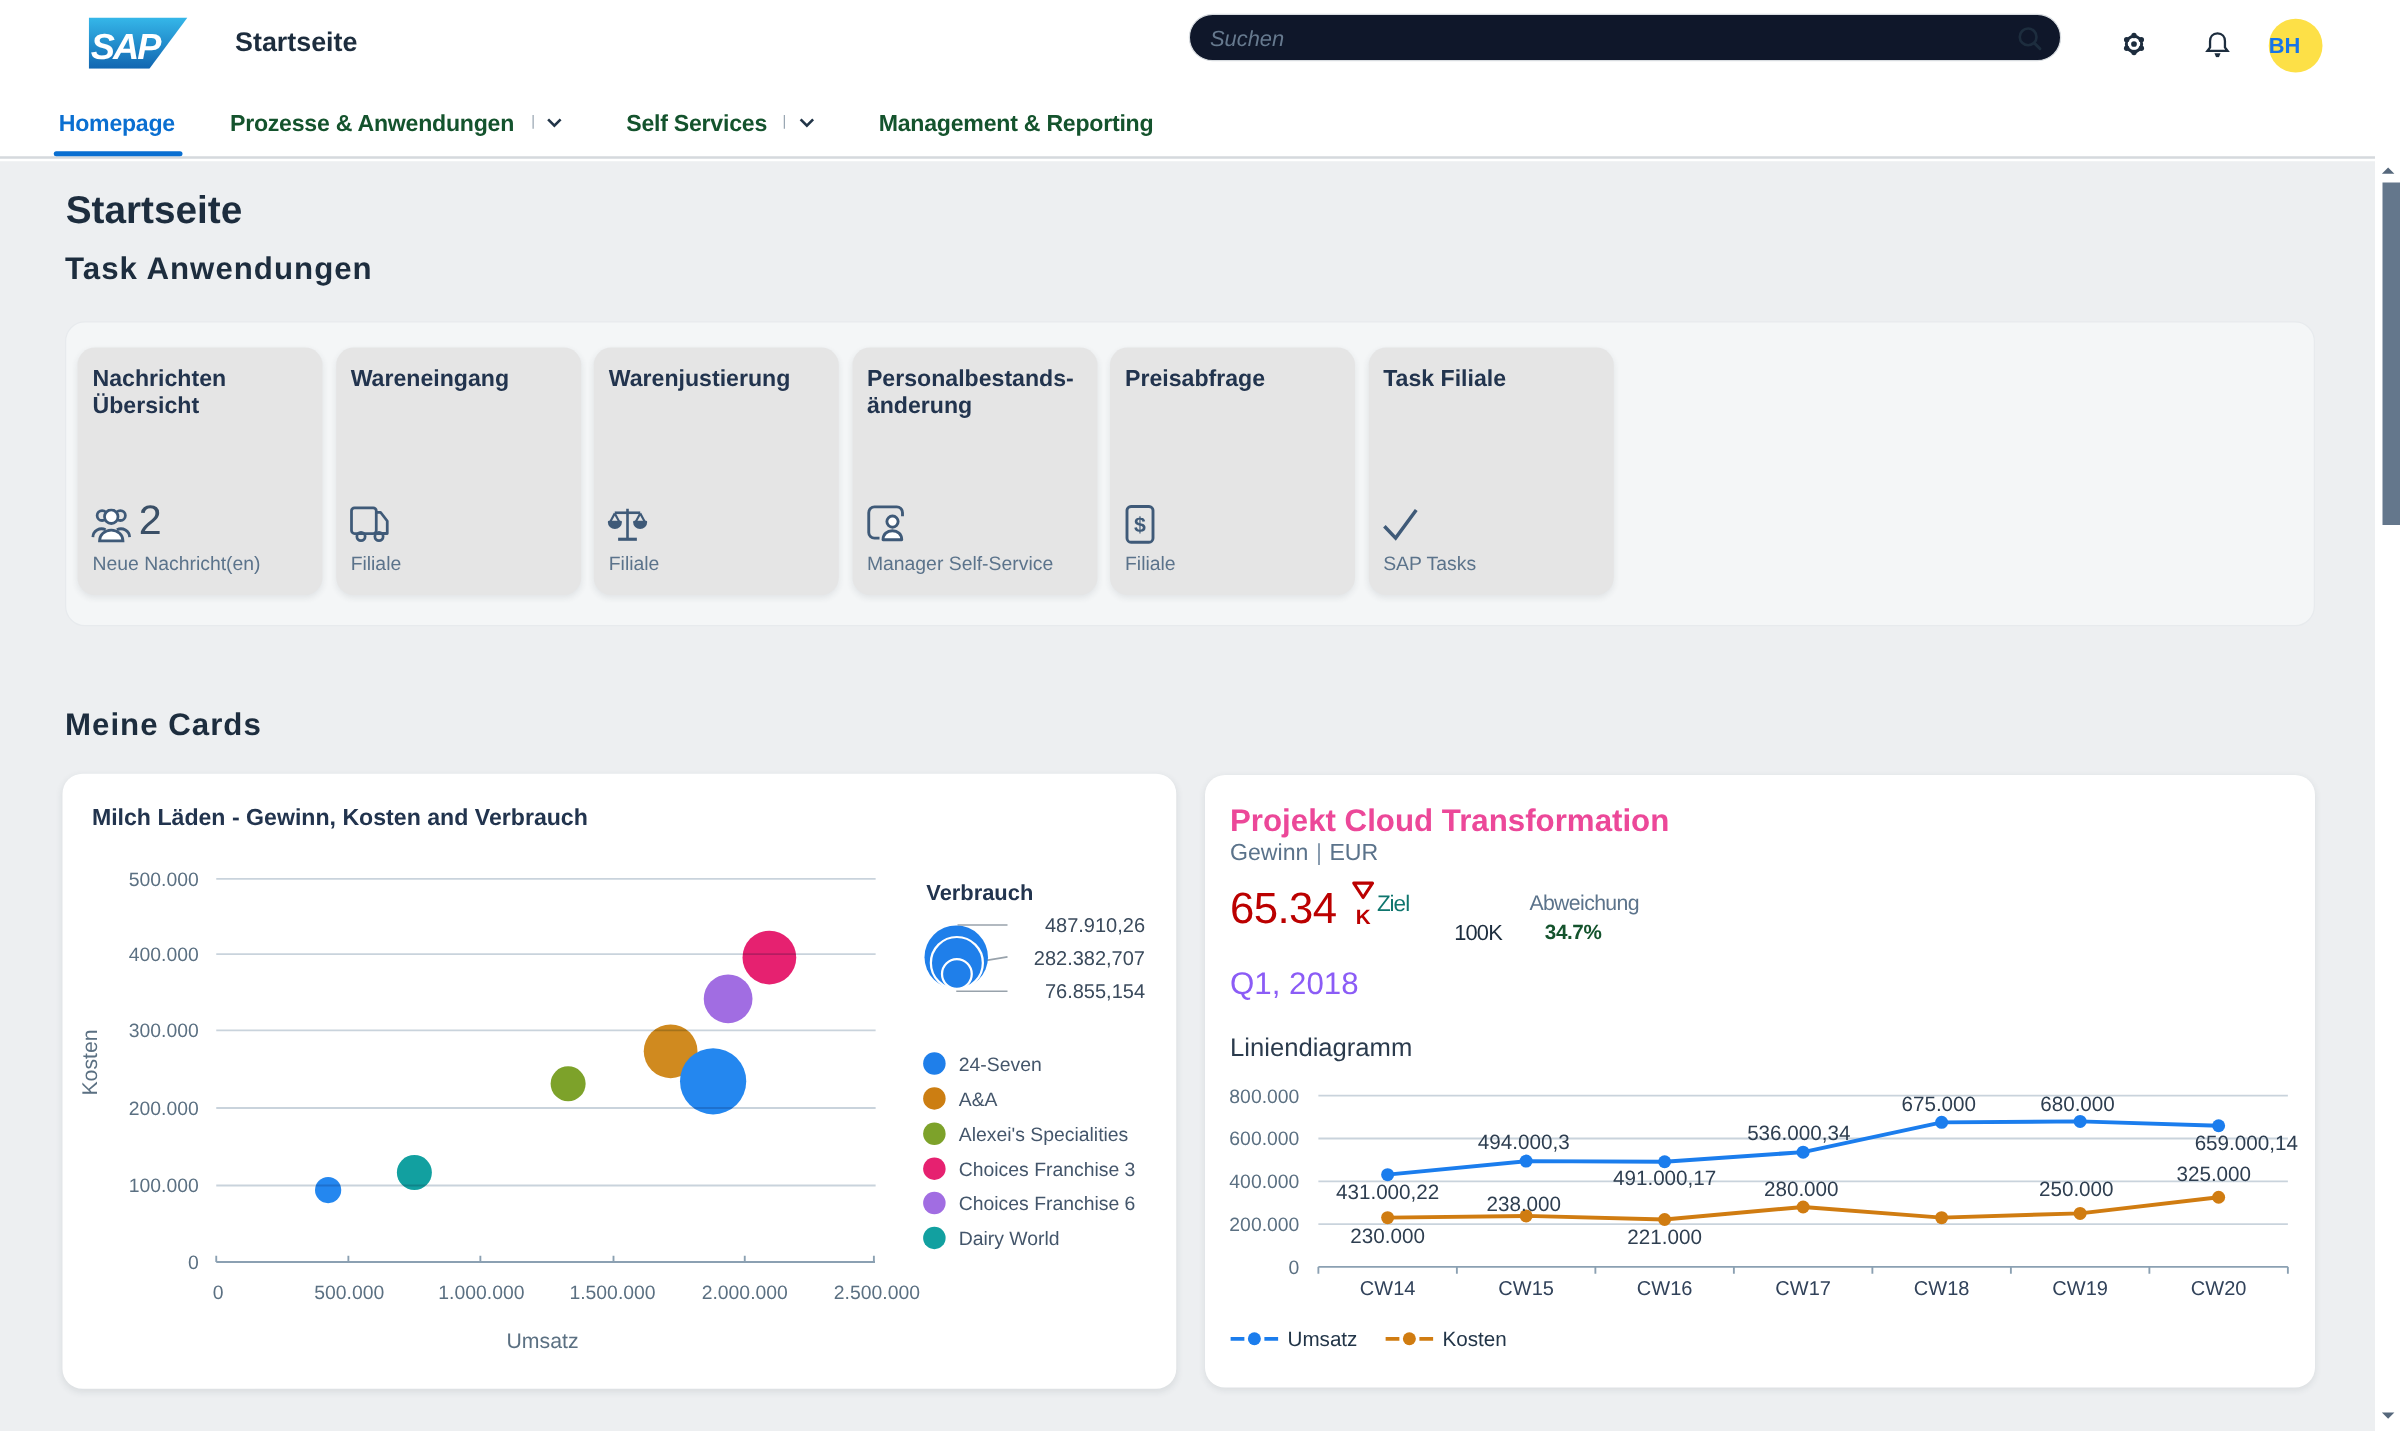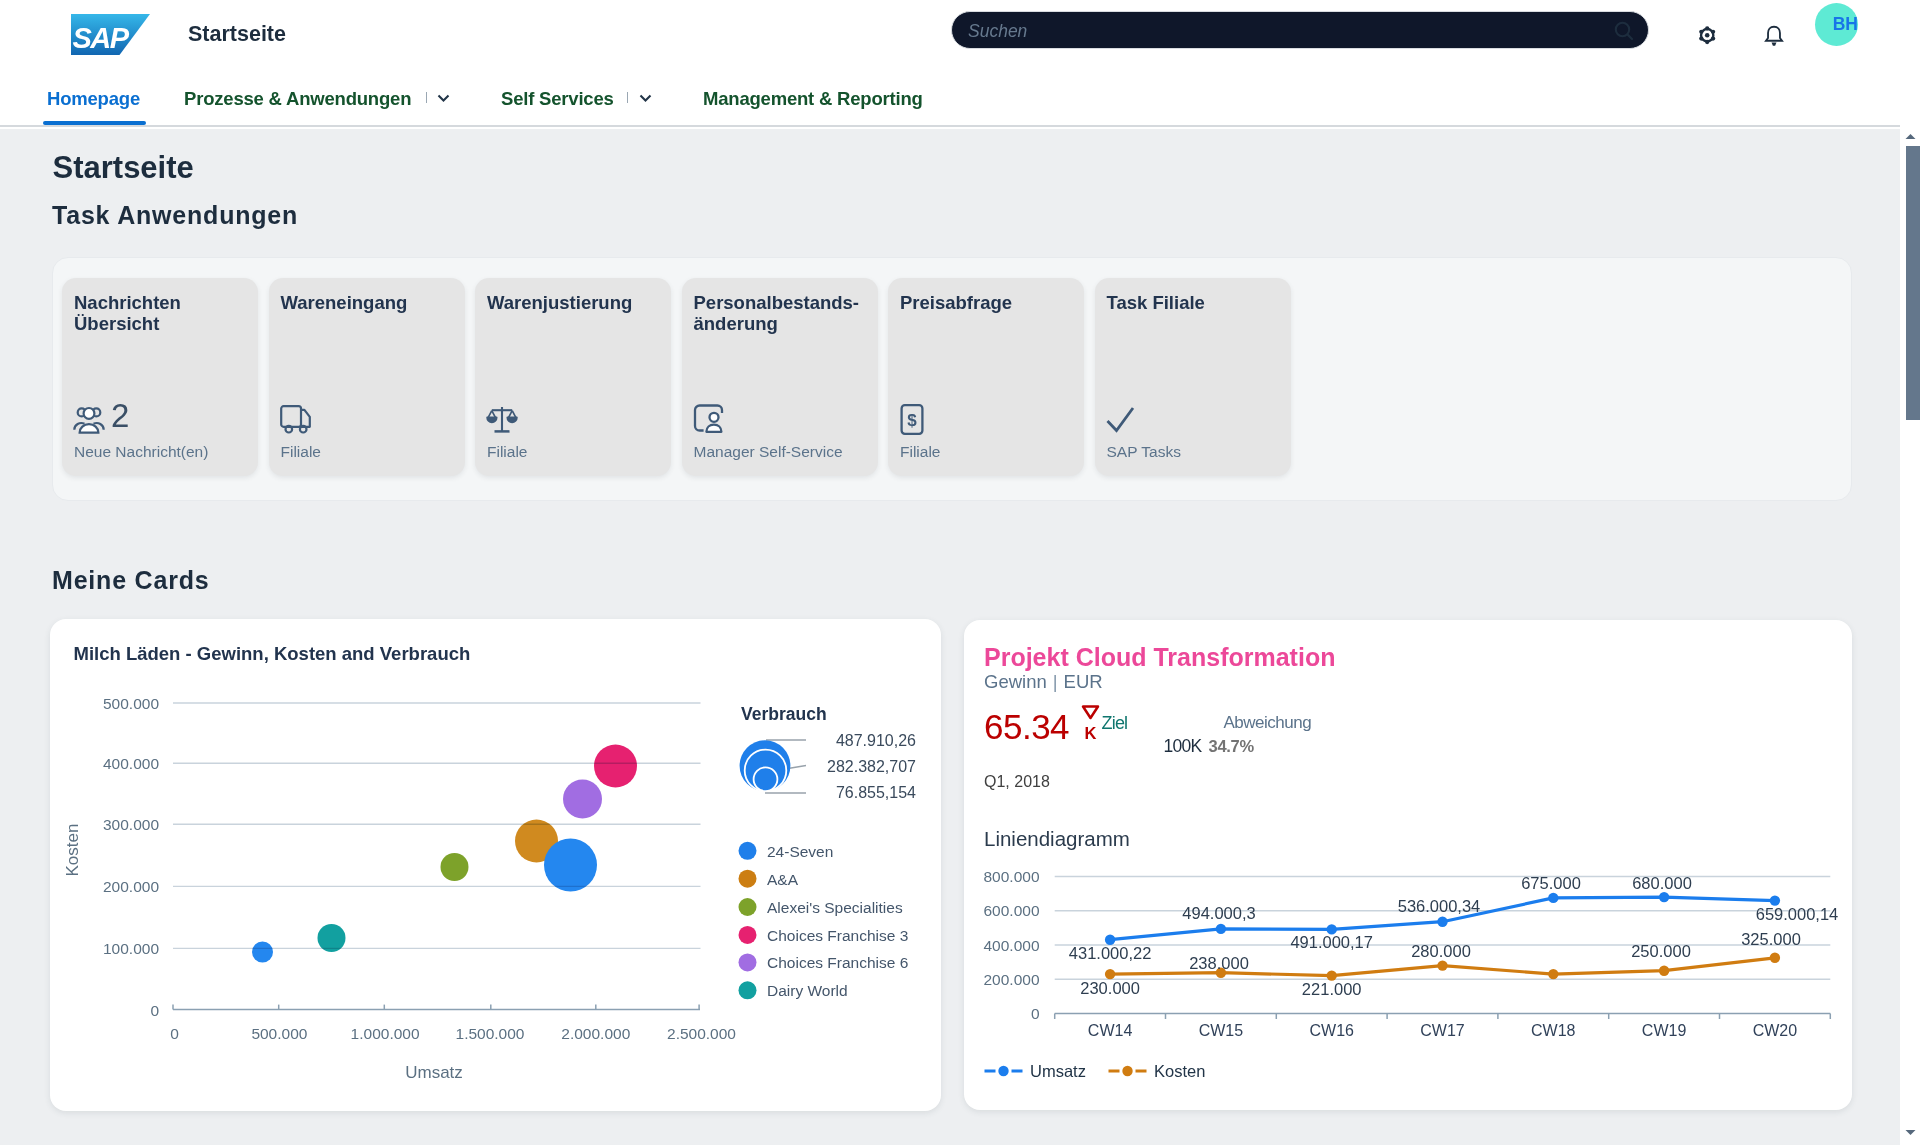--- a/index.html
+++ b/index.html
@@ -59,22 +59,22 @@
         <circle cx="12" cy="12" r="6.7" fill="none" stroke="#1d2d3e" stroke-width="2.6"></circle>
         <circle cx="12" cy="12" r="2.5" fill="#1d2d3e"></circle>
       </g>
     </svg>
 
     <svg class="abs" style="left:1763px; top:24px;" width="22" height="22" viewBox="0 0 24 24">
       <path d="M12,3 c-4.3,0 -6.5,3.1 -6.5,6.7 v5.5 l-2.3,3.1 h17.6 l-2.3,-3.1 v-5.5 c0,-3.6 -2.2,-6.7 -6.5,-6.7 z" fill="none" stroke="#1d2d3e" stroke-width="2"></path>
       <path d="M9.3,20.3 h5.4 l-1.5,3.4 h-2.4 z" fill="#1d2d3e"></path>
     </svg>
 
-    <div class="abs" style="left:1815px; top:3px; width:43px; height:43px; border-radius:50%;
-      background:#5eead4; text-align:right; line-height:43px; font-size:17.5px; font-weight:bold; color:#1774e8;">BH</div>
+    <div class="abs" style="left:1815px; top:15px; width:43px; height:43px; border-radius:50%;
+      background:#fde047; text-align:left; line-height:43px; font-size:17.5px; font-weight:bold; color:#1774e8;">BH</div>
 
     <div class="navitem" style="left:47px; color:#0a6fd1;">Homepage</div>
     <div class="abs" style="left:43px; top:121px; width:103px; height:3.5px; background:#0a6fd1; border-radius:2px;"></div>
     <div class="navitem" style="left:184px;">Prozesse &amp; Anwendungen</div>
     <div class="sep" style="left:425.5px;"></div>
     <svg class="abs" style="left:437px; top:93px;" width="13" height="10" viewBox="0 0 13 10">
       <path d="M1.5,2.5 L6.5,7.5 L11.5,2.5" fill="none" stroke="#223548" stroke-width="2.1"></path>
     </svg>
     <div class="navitem" style="left:501px;">Self Services</div>
     <div class="sep" style="left:626.5px;"></div>
@@ -255,22 +255,22 @@
     <div class="abs" style="left:20.5px; top:22.5px; font-size:25px; font-weight:bold; color:#ec4899;">Projekt Cloud Transformation</div>
     <div class="abs" style="left:20.5px; top:51.2px; font-size:18.5px; color:#5b738b;">Gewinn<span style="color:#8296aa; padding:0 6px; font-weight:normal;">|</span>EUR</div>
     <div class="abs" style="left:20.5px; top:86.5px; font-size:35px; color:#bb0000; letter-spacing:-0.5px;">65.34</div>
     <svg class="abs" style="left:116.5px; top:84px;" width="22" height="38" viewBox="0 0 22 38">
       <path d="M3,2.5 h15 l-7.5,11.5 z" fill="none" stroke="#bb0000" stroke-width="2.5" stroke-linejoin="round"></path>
       <text x="10.5" y="35" text-anchor="middle" font-size="16.5" font-weight="bold" fill="#bb0000">K</text>
     </svg>
     <div class="abs" style="left:138px; top:92.7px; width:100px; text-align:left; font-size:18px; letter-spacing:-0.8px; color:#0f766e;">Ziel</div>
     <div class="abs" style="left:138px; top:116.2px; width:100px; text-align:right; font-size:17.5px; letter-spacing:-0.7px; color:#1d2d3e;">100K</div>
     <div class="abs" style="left:260px; top:93px; font-size:17px; letter-spacing:-0.5px; color:#5b738b;">Abweichung</div>
-    <div class="abs" style="left:245px; top:116.5px; width:100px; text-align:left; font-size:16.5px; letter-spacing:-0.3px; font-weight:bold; color:#737373;">34.7%</div>
-    <div class="abs" style="left:20.5px; top:153.2px; font-size:16px; color:#404040;">Q1, 2018</div>
+    <div class="abs" style="left:245px; top:116.5px; width:100px; text-align:center; font-size:16.5px; letter-spacing:-0.3px; font-weight:bold; color:#14532d;">34.7%</div>
+    <div class="abs" style="left:20.5px; top:153.2px; font-size:25px; color:#8b5cf6;">Q1, 2018</div>
     <div class="abs" style="left:20.5px; top:206.6px; font-size:20.5px; color:#2b3b4d;">Liniendiagramm</div>
     <svg class="abs" style="left:0; top:0;" width="888" height="490" viewBox="0 0 888 490">
 
       <g stroke="#c9d3dc" stroke-width="1.4">
         <line x1="90.7" y1="256.5" x2="866.3" y2="256.5"></line>
         <line x1="90.7" y1="290.8" x2="866.3" y2="290.8"></line>
         <line x1="90.7" y1="325" x2="866.3" y2="325"></line>
         <line x1="90.7" y1="359.3" x2="866.3" y2="359.3"></line>
       </g>
       <g stroke="#8ba0b2" stroke-width="1.5">

